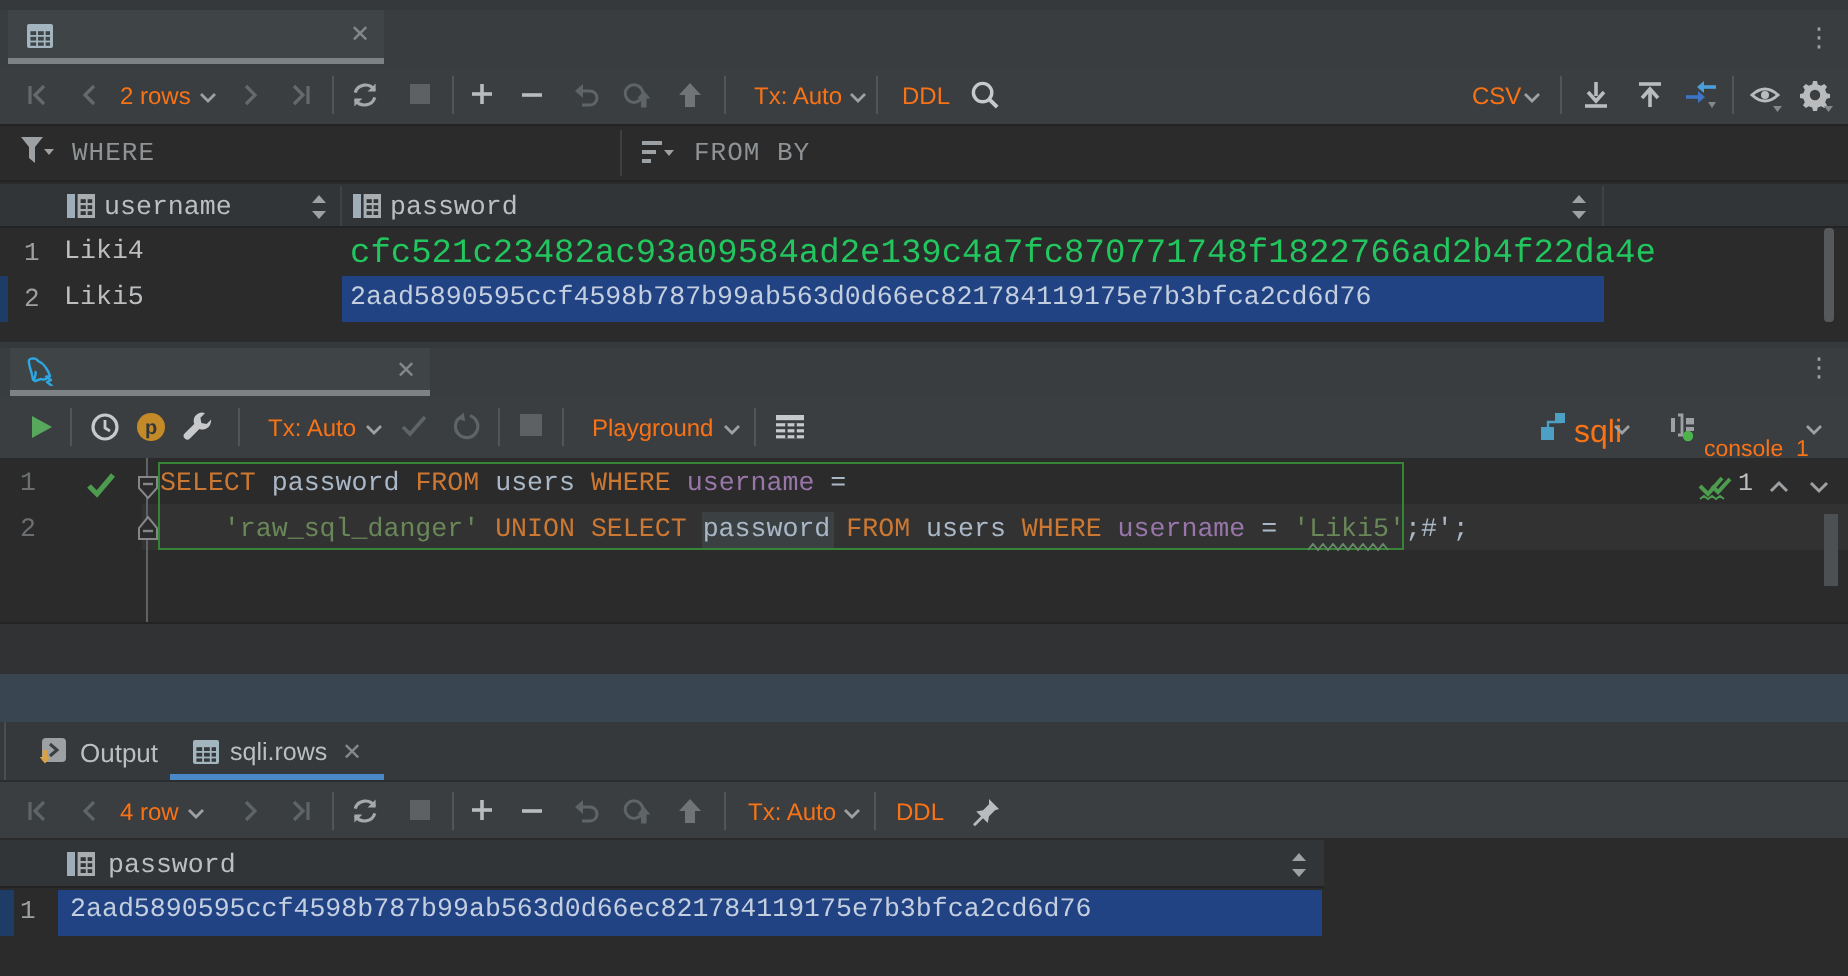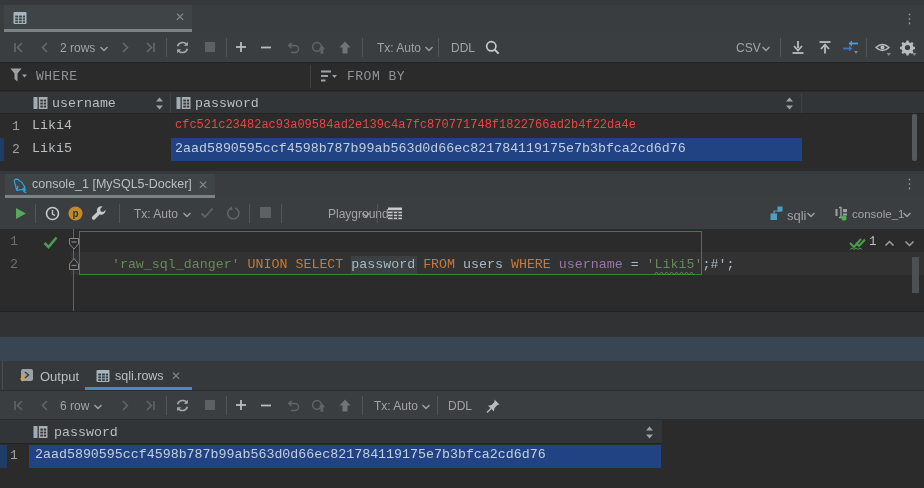--- a/index.html
+++ b/index.html
@@ -1,20 +1,20 @@
 <!DOCTYPE html>
 <html><head>
 <meta charset="utf-8">
 <style>
   * { margin:0; padding:0; box-sizing:border-box; }
   html,body { width:924px; height:488px; overflow:hidden; background:#2b2b2b; }
   #root { position:relative; width:924px; height:488px; font-family:"Liberation Sans", sans-serif; }
   .abs { position:absolute; }
   .mono { font-family:"Liberation Mono", monospace; }
-  .lbl { color:#a3a3a3; font-size:12px; }
+  .lbl { color:#f97316; font-size:12px; }
   svg { display:block; }
 </style>
 </head>
 <body>
 <div id="root">
 
 <div class="abs" style="left:0;top:0;width:924px;height:33px;background:#393d40;">
   <div class="abs" style="left:0;top:0;width:924px;height:5px;background:#35393c;"></div>
   <div class="abs" style="left:4px;top:5px;width:188px;height:25px;background:#3f4547;"></div>
   <div class="abs" style="left:4px;top:29px;width:188px;height:3px;background:#7d8284;"></div>
@@ -251,41 +251,40 @@
   <div class="abs mono" style="left:195px;top:4px;color:#bcbec0;font-size:13.3px;">password</div>
   <div class="abs" style="left:785px;top:5px;">
     <svg width="9" height="13" viewBox="0 0 9 13">
           <path d="M4.5 0.5 L8 4.5 H1 Z" fill="#9da1a3"></path>
           <path d="M4.5 12.5 L8 8.5 H1 Z" fill="#9da1a3"></path>
         </svg>
   </div>
 
   <div class="abs mono" style="left:12px;top:27px;color:#9da1a3;font-size:13px;">1</div>
   <div class="abs mono" style="left:32px;top:26px;color:#bcbec0;font-size:13.3px;">Liki4</div>
-  <div class="abs mono" style="left:175px;top:26px;color:#ef4444;font-size:12px;">cfc521c23482ac93a09584ad2e139c4a7fc870771748f1822766ad2b4f22da4e</div>
+  <div class="abs mono" style="left:175px;top:26px;color:#22c55e;font-size:17px;">cfc521c23482ac93a09584ad2e139c4a7fc870771748f1822766ad2b4f22da4e</div>
   <div class="abs" style="left:0px;top:46px;width:4px;height:23px;background:#1d3d67;"></div>
   <div class="abs" style="left:171px;top:46px;width:631px;height:23px;background:#214283;"></div>
   <div class="abs mono" style="left:12px;top:50px;color:#9da1a3;font-size:13px;">2</div>
   <div class="abs mono" style="left:32px;top:49px;color:#bcbec0;font-size:13.3px;">Liki5</div>
   <div class="abs mono" style="left:175px;top:49px;color:#c3cede;font-size:13.3px;">2aad5890595ccf4598b787b99ab563d0d66ec821784119175e7b3bfca2cd6d76</div>
 
   <div class="abs" style="left:912px;top:22px;width:5px;height:47px;background:#55595b;border-radius:2px;"></div>
 </div>
 
 <div class="abs" style="left:0;top:171px;width:924px;height:27px;background:#393d40;">
   <div class="abs" style="left:0;top:0;width:924px;height:3px;background:#35393c;"></div>
   <div class="abs" style="left:5px;top:3px;width:210px;height:21px;background:#3f4547;"></div>
   <div class="abs" style="left:5px;top:24px;width:210px;height:3px;background:#7d8284;"></div>
 
   <div class="abs" style="left:12px;top:6px;">
     <svg width="16" height="16" viewBox="0 0 16 16">
       <path d="M2.5 4.5 Q2 2.2 4.5 2.2 Q6.5 2.3 7 3.5 Q9.5 4.5 11 7 Q12.5 9.2 13 11 L11 11.3 L13.5 13 L11.5 14 L14 16 M13 11 Q10.5 13.5 8.5 12.5 L5.5 13.5 L4.5 12.8 L3.8 9.5 Q2.8 6.5 2.5 4.5 M4.5 12.8 Q6 11.5 5.8 9" fill="none" stroke="#2ea7e0" stroke-width="1.2" stroke-linejoin="round" stroke-linecap="round"></path>
     </svg>
   </div>
-  <div class="abs" style="left:32px;top:6px;color:#bcbec0;font-size:12.5px;">console_1 [MySQL5-Docker]</div>
   <div class="abs" style="left:198px;top:7px;color:#84888a;font-size:12px;">✕</div>
 
   <div class="abs" style="left:903px;top:5px;color:#9da1a3;font-size:13px;letter-spacing:0;">⋮</div>
 </div>
 
 <div class="abs" style="left:0;top:198px;width:924px;height:31px;background:#3a3e41;">
   <div class="abs" style="left:14px;top:9px;">
     <svg width="13" height="13" viewBox="0 0 13 13">
           <path d="M2 1 L12 6.5 L2 12 Z" fill="#57a85c"></path>
         </svg>
@@ -322,21 +321,21 @@
   </div>
   <div class="abs" style="left:226px;top:8px;">
     <svg width="14" height="14" viewBox="0 0 14 14">
           <path d="M4.2 2.6 A5.6 5.6 0 1 0 9 1.9" stroke="#5f6466" stroke-width="1.6" fill="none"></path>
           <path d="M5.8 0.2 L2.6 3.2 L6.6 4.6 Z" fill="#5f6466"></path>
         </svg>
   </div>
   <div class="abs" style="left:249px;top:6px;width:1px;height:19px;background:#515658;"></div>
   <div class="abs" style="left:260px;top:9px;width:11px;height:11px;background:#5d6163;"></div>
   <div class="abs" style="left:281px;top:6px;width:1px;height:19px;background:#515658;"></div>
-  <div class="abs lbl" style="left:296px;top:9px;margin-left:32px;">Playground</div>
+  <div class="abs lbl" style="left:296px;top:9px;">Playground</div>
   <div class="abs" style="left:361px;top:14px;">
     <svg width="10" height="6" viewBox="0 0 10 6">
           <path d="M1.5 1 L5 4.5 L8.5 1" stroke="#9da1a3" stroke-width="1.4" fill="none"></path>
         </svg>
   </div>
   <div class="abs" style="left:377px;top:6px;width:1px;height:19px;background:#515658;"></div>
   <div class="abs" style="left:387px;top:8px;">
     <svg width="16" height="15" viewBox="0 0 16 15">
           <g fill="#c7c9cb">
             <rect x="1" y="1.5" width="14" height="2.6"></rect>
@@ -351,36 +350,36 @@
         </svg>
   </div>
 
   <div class="abs" style="left:770px;top:8px;">
     <svg width="14" height="15" viewBox="0 0 14 15">
           <path d="M4 8 V5 H10 V3" stroke="#4d9fc4" stroke-width="1.2" fill="none"></path>
           <rect x="7.5" y="0.5" width="5" height="5" fill="#4d9fc4"></rect>
           <rect x="0.5" y="7.5" width="6.5" height="6.5" fill="#4d9fc4"></rect>
         </svg>
   </div>
-  <div class="abs lbl" style="left:787px;top:10px;font-size:13px;">sqli</div>
+  <div class="abs lbl" style="left:787px;top:10px;font-size:16px;">sqli</div>
   <div class="abs" style="left:806px;top:14px;">
     <svg width="10" height="6" viewBox="0 0 10 6">
           <path d="M1.5 1 L5 4.5 L8.5 1" stroke="#9da1a3" stroke-width="1.4" fill="none"></path>
         </svg>
   </div>
   <div class="abs" style="left:835px;top:8px;">
     <svg width="15" height="15" viewBox="0 0 15 15">
           <rect x="0.5" y="3" width="2" height="7" fill="#9da1a3"></rect>
           <path d="M4 1.5 H6 V11.5 H4" stroke="#9da1a3" stroke-width="1.4" fill="none"></path>
           <rect x="8" y="3" width="4" height="3.2" fill="#9da1a3"></rect>
           <rect x="8" y="7.5" width="4" height="2" fill="#9da1a3"></rect>
           <circle cx="9" cy="12" r="2.6" fill="#4db34d"></circle>
         </svg>
   </div>
-  <div class="abs lbl" style="left:852px;top:10px;font-size:11.5px;">console_1</div>
+  <div class="abs lbl" style="left:852px;top:21px;font-size:11.5px;">console_1</div>
   <div class="abs" style="left:902px;top:14px;">
     <svg width="10" height="6" viewBox="0 0 10 6">
           <path d="M1.5 1 L5 4.5 L8.5 1" stroke="#9da1a3" stroke-width="1.4" fill="none"></path>
         </svg>
   </div>
 </div>
 
 <div class="abs" style="left:0;top:229px;width:924px;height:82px;background:#2b2b2b;">
 
   <div class="abs" style="left:71px;top:23px;width:853px;height:23px;background:#323232;"></div>
@@ -404,20 +403,21 @@
   </div>
   <div class="abs" style="left:69px;top:29px;">
     <svg width="10" height="12" viewBox="0 0 10 12">
           <path d="M0.5 11.5 H9.5 V6 L5 0.5 L0.5 6 Z" fill="#2b2b2b" stroke="#83878a" stroke-width="1"></path>
           <path d="M2.5 7.5 H7.5" stroke="#83878a" stroke-width="1.2"></path>
         </svg>
   </div>
 
   <div class="abs" style="left:351px;top:27px;width:66px;height:18px;background:#3b4143;"></div>
 
+  <div class="abs mono" style="left:80px;top:5px;font-size:13.3px;white-space:pre;"><span style="color:#cc7832">SELECT</span><span style="color:#a9b7c6"> password </span><span style="color:#cc7832">FROM</span><span style="color:#a9b7c6"> users </span><span style="color:#cc7832">WHERE</span><span style="color:#9876aa"> username</span><span style="color:#a9b7c6"> =</span></div>
   <div class="abs mono" style="left:80px;top:28px;font-size:13.3px;white-space:pre;"><span style="color:#6a8759">    'raw_sql_danger'</span><span style="color:#a9b7c6"> </span><span style="color:#cc7832">UNION SELECT</span><span style="color:#a9b7c6"> password </span><span style="color:#cc7832">FROM</span><span style="color:#a9b7c6"> users </span><span style="color:#cc7832">WHERE</span><span style="color:#9876aa"> username</span><span style="color:#a9b7c6"> = </span><span style="color:#6a8759;">'Liki5'</span><span style="color:#a9b7c6">;#';</span></div>
   <div class="abs" style="left:654px;top:42px;">
     <svg width="41" height="5" viewBox="0 0 41 5">
           <path d="M0 4 L2.5 1 L5 4 L7.5 1 L10 4 L12.5 1 L15 4 L17.5 1 L20 4 L22.5 1 L25 4 L27.5 1 L30 4 L32.5 1 L35 4 L37.5 1 L40 4" stroke="#668a66" stroke-width="0.9" fill="none"></path>
         </svg>
   </div>
 
   <div class="abs" style="left:849px;top:8px;">
     <svg width="18" height="14" viewBox="0 0 18 14">
           <path d="M1 6 L5 10 L12 2" stroke="#4d9b4f" stroke-width="2" fill="none"></path>
@@ -482,21 +482,21 @@
             <path d="M3 2 V11"></path>
             <path d="M10 2 L5.5 6.5 L10 11"></path>
           </g>
         </svg>
   </div>
   <div class="abs" style="left:38px;top:8px;">
     <svg width="13" height="13" viewBox="0 0 13 13">
           <path d="M9 2 L4.5 6.5 L9 11" stroke="#5f6466" stroke-width="1.6" fill="none"></path>
         </svg>
   </div>
-  <div class="abs lbl" style="left:60px;top:8px;">6 row</div>
+  <div class="abs lbl" style="left:60px;top:8px;">4 row</div>
   <div class="abs" style="left:93px;top:13px;">
     <svg width="10" height="6" viewBox="0 0 10 6">
           <path d="M1.5 1 L5 4.5 L8.5 1" stroke="#9da1a3" stroke-width="1.4" fill="none"></path>
         </svg>
   </div>
   <div class="abs" style="left:119px;top:8px;">
     <svg width="13" height="13" viewBox="0 0 13 13">
           <path d="M4 2 L8.5 6.5 L4 11" stroke="#5f6466" stroke-width="1.6" fill="none"></path>
         </svg>
   </div>

